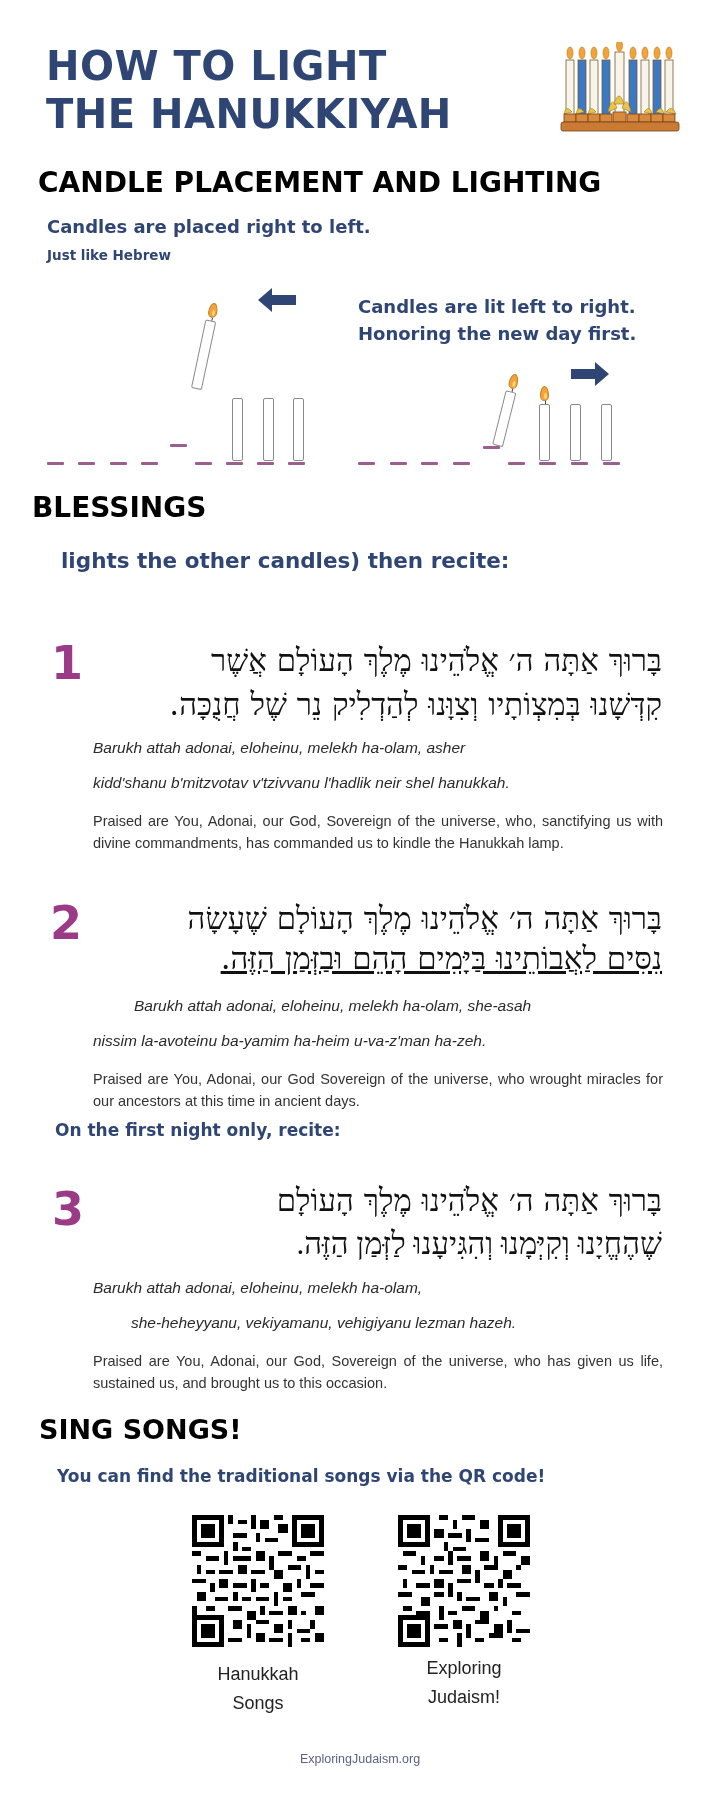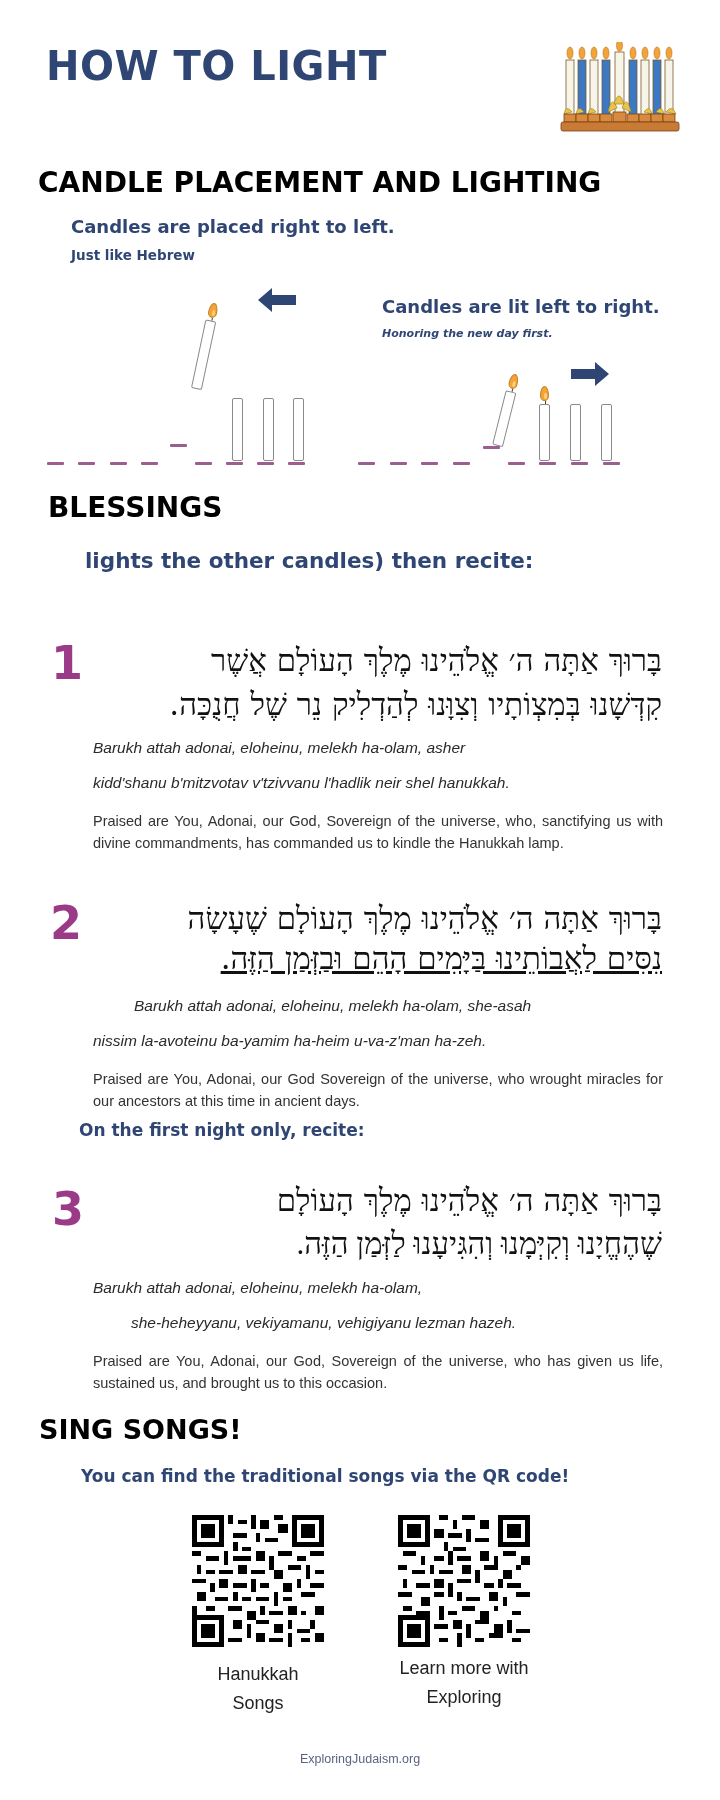--- a/index.html
+++ b/index.html
@@ -3,21 +3,21 @@
 <meta charset="utf-8">
 <style>
   * { margin: 0; padding: 0; box-sizing: border-box; }
   html, body { width: 720px; height: 1800px; background: #ffffff; overflow: hidden; }
   body { position: relative; font-family: "DejaVu Sans", sans-serif; color: #222; }
   .abs { position: absolute; }
 
   .title { left: 46px; top: 42px; font-family: "DejaVu Sans", sans-serif; font-weight: bold;
            color: #2f4674; font-size: 40px; line-height: 48px; letter-spacing: 0.5px; }
   .section-h { font-family: "DejaVu Sans", sans-serif; font-weight: bold; color: #000000; }
-  .navy { color: #2f4674; font-family: "DejaVu Sans", sans-serif; font-weight: bold; margin-left: 24px; }
+  .navy { color: #2f4674; font-family: "DejaVu Sans", sans-serif; font-weight: bold; }
   .dash { position: absolute; height: 3px; width: 17px; background: #9c5e8f; border-radius: 1px; }
   .c-body { position: absolute; width: 11px; border: 1.2px solid #8a8a8a; border-radius: 2px; background: #fff; }
   .flame { position: absolute; width: 9px; height: 15px; background: #f2a33a;
            border-radius: 50% 50% 50% 50% / 65% 65% 35% 35%; border: 1px solid #c7801d; }
   .flame::after { content: ""; position: absolute; left: 2.5px; top: 6px; width: 3px; height: 6px;
                   background: #ffd27a; border-radius: 50%; }
   .wick { position: absolute; width: 1px; height: 3px; background: #444; }
 
   .arrow { position: absolute; width: 38px; height: 24px; }
 
@@ -34,20 +34,21 @@
   .qr-label { position: absolute; font-family: "Liberation Sans", sans-serif; font-size: 18px;
               line-height: 29px; color: #222; text-align: center; }
   .footer { position: absolute; left: 0; width: 720px; top: 1752px; text-align: center;
             font-family: "Liberation Sans", sans-serif; font-size: 12.5px; color: #5a6480; }
 </style>
 </head>
 <body>
 
 <div class="abs title">
   <div>HOW TO LIGHT</div>
+  <div>THE HANUKKIYAH</div>
 </div>
 
 <svg class="abs" style="left:560px;top:42px" width="120" height="96" viewBox="0 0 120 96">
 
   <g stroke="#7a5a2a" stroke-width="0.8">
     <rect x="6" y="18" width="8" height="56" fill="#f7f4ea"></rect>
     <rect x="18" y="18" width="8" height="56" fill="#3d78c2"></rect>
     <rect x="30" y="18" width="8" height="56" fill="#f7f4ea"></rect>
     <rect x="42" y="18" width="8" height="56" fill="#3d78c2"></rect>
     <rect x="55" y="10" width="9" height="64" fill="#f7f4ea"></rect>
@@ -118,21 +119,21 @@
   <div class="c-body" style="left:232px;top:398px;height:63px;"></div>
   <div class="c-body" style="left:263px;top:398px;height:63px;"></div>
   <div class="c-body" style="left:293px;top:398px;height:63px;"></div>
 
   <svg class="arrow" style="left:258px;top:288px" viewBox="0 0 38 24">
     <path d="M0 12 L14 0 L14 7 L38 7 L38 17 L14 17 L14 24 Z" fill="#2f4674"></path>
   </svg>
 </div>
 
 <div class="abs navy" style="left:358px;top:294px;font-size:18px;line-height:26px;">Candles are lit left to right.</div>
-<div class="abs navy" style="left:358px;top:324px;font-size:11px;line-height:20px;font-style:italic;">Honoring the new day first.</div>
+<div class="abs navy" style="left:358px;top:324px;font-size:18px;line-height:20px;">Honoring the new day first.</div>
 
 <div class="abs" style="left:0;top:0;width:720px;height:0;">
   <div class="dash" style="left:358px;top:462px"></div>
   <div class="dash" style="left:390px;top:462px"></div>
   <div class="dash" style="left:421px;top:462px"></div>
   <div class="dash" style="left:453px;top:462px"></div>
   <div class="dash" style="left:483px;top:446px"></div>
   <div class="dash" style="left:508px;top:462px"></div>
   <div class="dash" style="left:539px;top:462px"></div>
   <div class="dash" style="left:571px;top:462px"></div>
@@ -149,21 +150,21 @@
     <div class="c-body" style="left:539px;top:404px;height:57px;"></div>
   </div>
   <div class="c-body" style="left:570px;top:404px;height:57px;"></div>
   <div class="c-body" style="left:601px;top:404px;height:57px;"></div>
 
   <svg class="arrow" style="left:571px;top:362px" viewBox="0 0 38 24">
     <path d="M38 12 L24 0 L24 7 L0 7 L0 17 L24 17 L24 24 Z" fill="#2f4674"></path>
   </svg>
 </div>
 
-<div class="abs section-h" style="left:48px;top:492px;font-size:28px;line-height:32px;">BLESSINGS</div>
+<div class="abs section-h" style="left:32px;top:492px;font-size:28px;line-height:32px;">BLESSINGS</div>
 
 <div class="abs navy" style="left:61px;top:542px;font-size:21.5px;line-height:38px;width:640px;">
   <div>lights the other candles) then recite:</div>
 </div>
 
 <div class="num" style="left:51px;top:640px;">1</div>
 <div class="hebrew" style="top:638px;width:560px;">בָּרוּךְ אַתָּה ה׳ אֱלֹהֵינוּ מֶלֶךְ הָעוֹלָם אֲשֶׁר</div>
 <div class="hebrew" style="top:682px;width:560px;">קִדְּשָׁנוּ בְּמִצְוֹתָיו וְצִוָּנוּ לְהַדְלִיק נֵר שֶׁל חֲנֻכָּה.</div>
 <div class="translit" style="top:730px;">Barukh attah adonai, eloheinu, melekh ha-olam, asher</div>
 <div class="translit" style="top:765px;">kidd'shanu b'mitzvotav v'tzivvanu l'hadlik neir shel hanukkah.</div>
@@ -217,17 +218,17 @@
       <rect x="2" y="24" width="3" height="3"></rect>
     <path d="M9 0h2v1h-2zM12 1h1v2h-1zM14 0h3v1h-3zM18 1h2v2h-2zM8 3h2v2h-2zM11 4h3v1h-3zM15 3h1v3h-1zM17 5h3v1h-3zM10 6h1v2h-1zM12 7h3v1h-3zM1 8h3v1h-3zM5 9h1v2h-1zM8 9h2v1h-2zM11 8h1v3h-1zM13 9h3v1h-3zM18 8h2v2h-2zM21 9h1v2h-1zM23 8h3v1h-3zM27 9h2v2h-2zM0 11h2v1h-2zM3 12h3v1h-3zM7 11h1v2h-1zM9 12h3v1h-3zM14 11h2v2h-2zM17 12h1v3h-1zM19 11h3v1h-3zM23 12h2v2h-2zM26 11h1v1h-1zM1 14h1v2h-1zM4 15h3v1h-3zM8 14h2v2h-2zM11 15h1v3h-1zM13 14h3v1h-3zM19 15h2v1h-2zM22 14h1v2h-1zM24 15h3v1h-3zM0 17h3v1h-3zM5 18h2v2h-2zM8 17h2v1h-2zM13 17h1v2h-1zM15 18h3v1h-3zM20 17h2v2h-2zM23 18h1v2h-1zM26 17h3v1h-3zM1 20h2v1h-2zM4 21h3v1h-3zM9 20h1v3h-1zM11 21h2v1h-2zM14 20h3v1h-3zM18 21h2v2h-2zM21 20h1v1h-1zM25 21h2v1h-2zM8 24h3v1h-3zM12 23h2v2h-2zM15 24h1v3h-1zM17 23h3v1h-3zM21 24h2v2h-2zM24 23h1v3h-1zM26 25h3v1h-3zM9 27h2v1h-2zM13 26h1v3h-1zM17 27h2v1h-2zM20 26h3v1h-3zM25 27h2v1h-2z"></path>
   </g>
 </svg>
 
 <div class="qr-label" style="left:182px;top:1660px;width:152px;">
   <div>Hanukkah</div>
   <div>Songs</div>
 </div>
 <div class="qr-label" style="left:372px;top:1654px;width:184px;">
-  <div>Learn more with</div>
   <div>Exploring</div>
+  <div>Judaism!</div>
 </div>
 
 <div class="footer">ExploringJudaism.org</div>
 
 </body></html>

